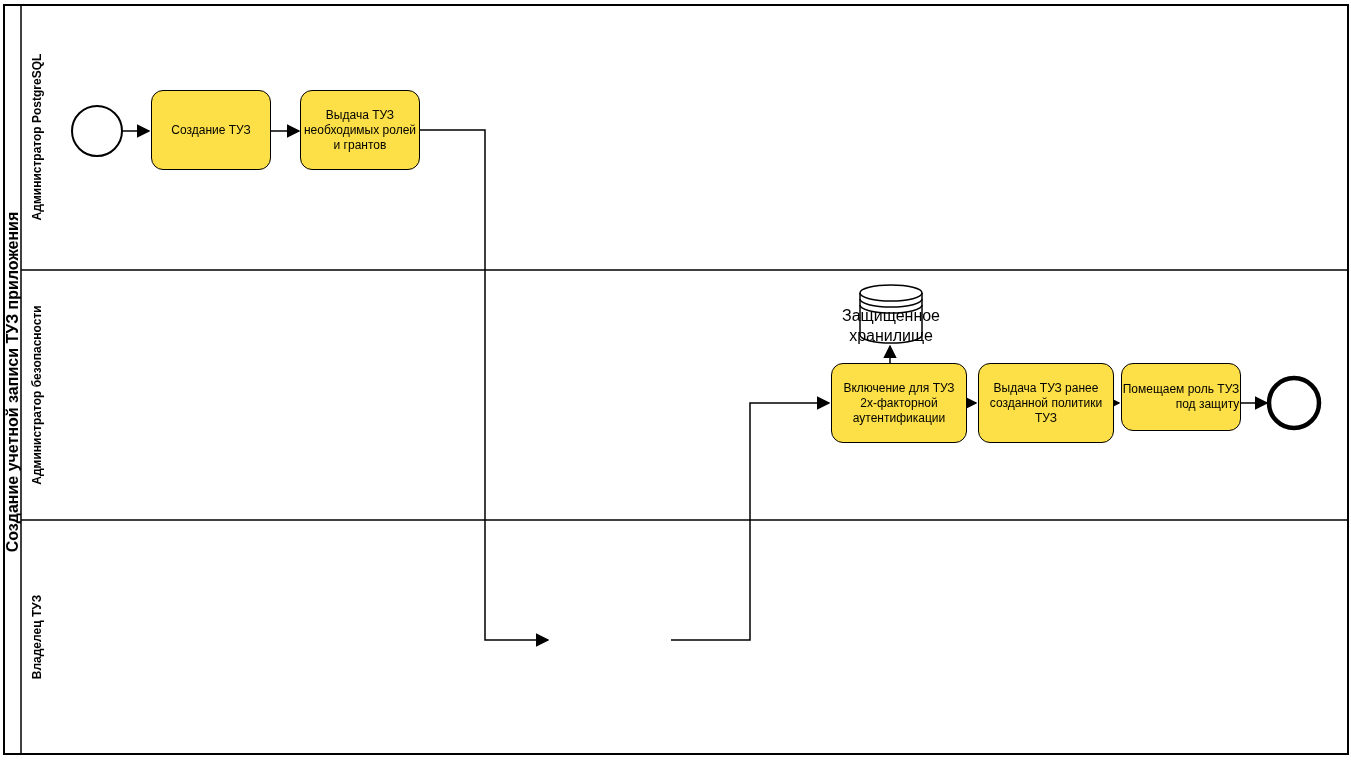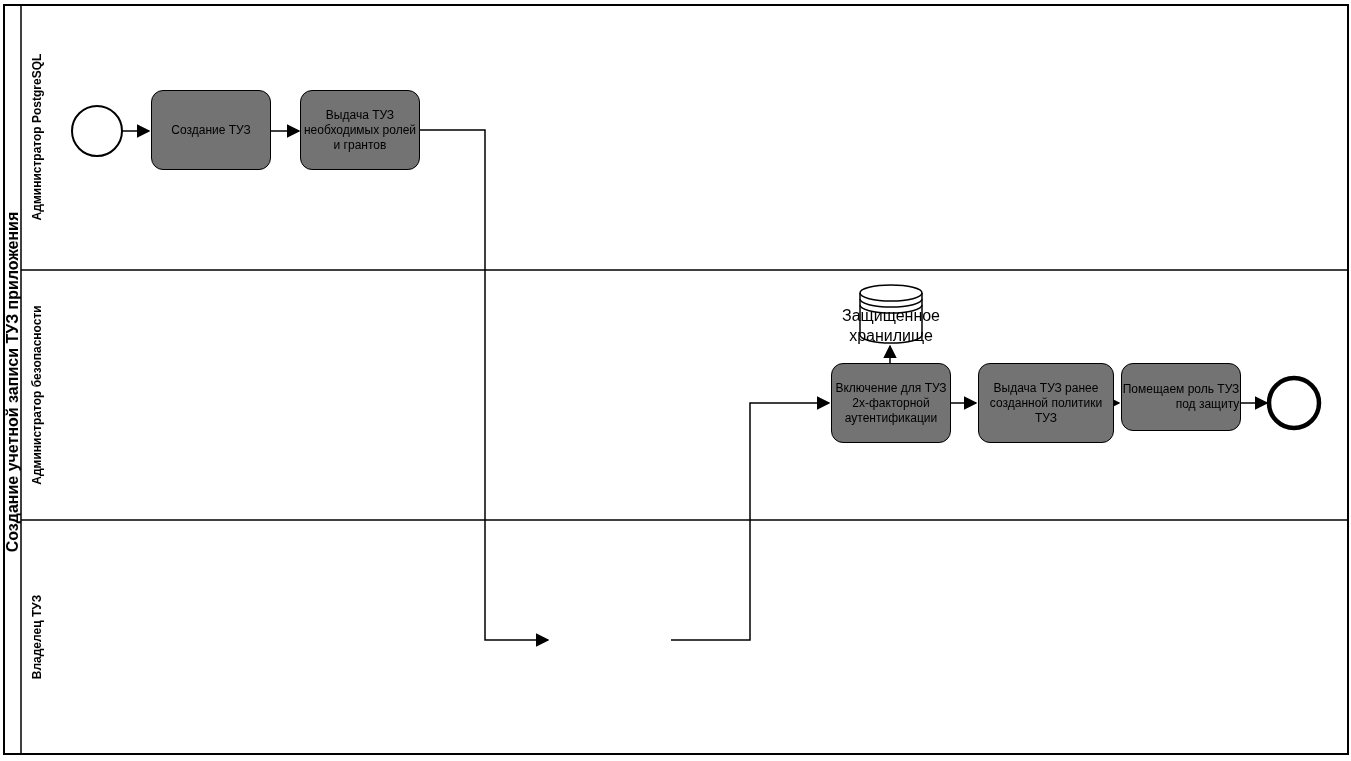--- a/index.html
+++ b/index.html
@@ -20,21 +20,21 @@
     position: absolute;
     left: 0;
     top: 0;
     z-index: 1;
   }
   .task {
     position: absolute;
     box-sizing: border-box;
     border: 1.5px solid #000000;
     border-radius: 12px;
-    background: #737373;
+    background: #fde047;
     display: flex;
     align-items: center;
     justify-content: center;
     text-align: center;
     z-index: 2;
   }
   .task-label {
     font-size: 12px;
     line-height: 1.25;
     white-space: pre-line;
@@ -109,21 +109,21 @@
 
   <div class="task" style="left:151px; top:90px; width:120px; height:80px;">
     <span class="task-label">Создание ТУЗ</span>
   </div>
   <div class="task" style="left:300px; top:90px; width:120px; height:80px;">
     <span class="task-label">Выдача ТУЗ
 необходимых ролей
 и грантов</span>
   </div>
 
-  <div class="task" style="left:831px; top:363px; width:120px; height:80px;">
+  <div class="task" style="left:831px; top:363px; width:136px; height:80px;">
     <span class="task-label">Включение для ТУЗ
 2х-факторной
 аутентификации</span>
   </div>
   <div class="task" style="left:978px; top:363px; width:136px; height:80px;">
     <span class="task-label">Выдача ТУЗ ранее
 созданной политики
 ТУЗ</span>
   </div>
   <div class="task" style="left:1121px; top:363px; width:120px; height:68px;text-align:right;">

